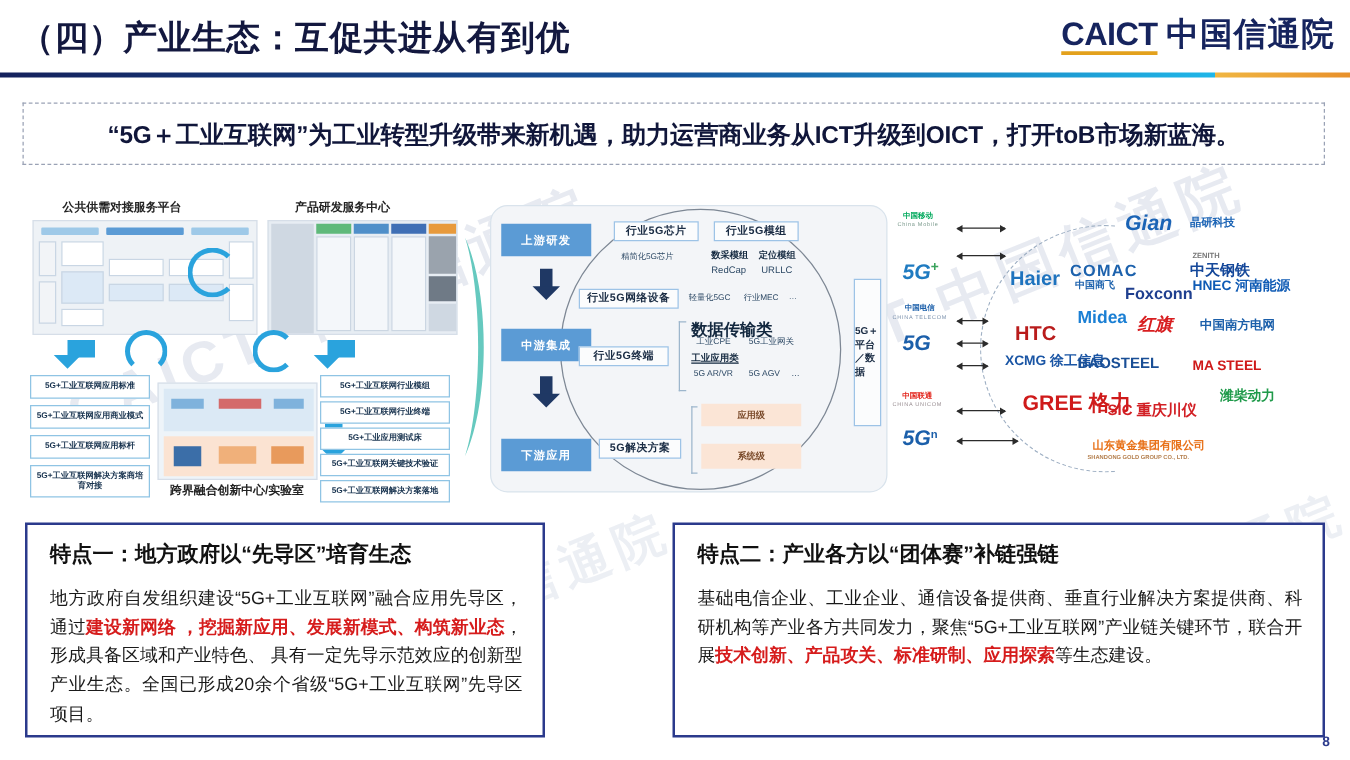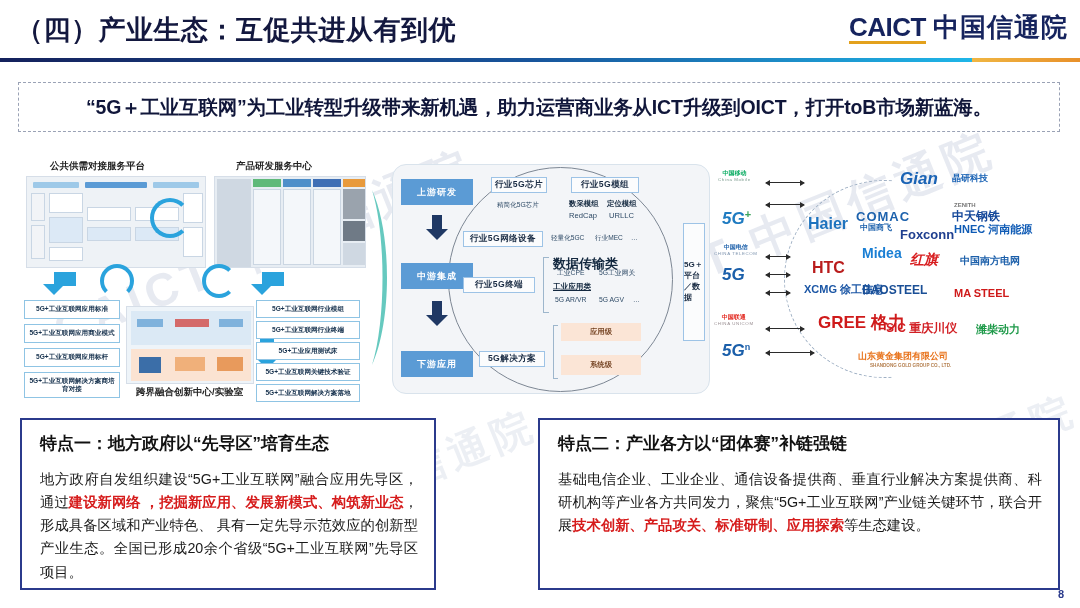--- a/index.html
+++ b/index.html
@@ -264,21 +264,21 @@
 
     <div class="stage-arrow" style="top:50px;height:27px;">
       <div class="sa-stem"></div>
         <div class="sa-head"></div>
     </div>
     <div class="stage-arrow" style="top:136px;height:27px;">
       <div class="sa-stem"></div>
         <div class="sa-head"></div>
     </div>
 
-    <div class="cbox" style="left:98px;top:12px;width:56px;height:16px;">行业5G芯片</div>
+    <div class="cbox" style="left:98px;top:12px;width:68px;height:16px;">行业5G芯片</div>
     <div class="cbox" style="left:178px;top:12px;width:68px;height:16px;">行业5G模组</div>
     <div class="ctxt" style="left:104px;top:36px;font-size:6.6px;">精简化5G芯片</div>
     <div class="ctxt b" style="left:176px;top:34px;font-size:7.4px;">数采模组</div>
     <div class="ctxt b" style="left:214px;top:34px;font-size:7.4px;">定位模组</div>
     <div class="ctxt" style="left:176px;top:46px;font-size:7.6px;">RedCap</div>
     <div class="ctxt" style="left:216px;top:46px;font-size:7.6px;">URLLC</div>
 
     <div class="cbox" style="left:70px;top:66px;width:80px;height:16px;">行业5G网络设备</div>
     <div class="ctxt" style="left:158px;top:69px;font-size:6.6px;">轻量化5GC</div>
     <div class="ctxt" style="left:202px;top:69px;font-size:6.6px;">行业MEC</div>
@@ -363,23 +363,23 @@
     <div class="lg" style="left:90px;top:128px;font-size:11px;color:#1b56a5;">XCMG 徐工信息</div>
 
     <div class="lg" style="left:148px;top:128px;font-size:12px;color:#1a4f96;">BAOSTEEL</div>
 
     <div class="lg" style="left:240px;top:132px;font-size:11px;color:#cf1a1a;">MA STEEL</div>
 
     <div class="lg" style="left:104px;top:158px;font-size:17px;color:#cf1a1a;">GREE 格力</div>
 
     <div class="lg" style="left:172px;top:166px;font-size:12px;color:#d21f24;">SIC 重庆川仪</div>
 
-    <div class="lg" style="left:262px;top:168px;font-size:11px;color:#1f9a4a;text-align:center;">潍柴动力</div>
-
-    <div class="lg" style="left:144px;top:196px;font-size:9px;color:#e8721a;">山东黄金集团有限公司</div>
+    <div class="lg" style="left:262px;top:156px;font-size:11px;color:#1f9a4a;text-align:center;">潍柴动力</div>
+
+    <div class="lg" style="left:160px;top:196px;font-size:9px;color:#e8721a;">山东黄金集团有限公司</div>
     <div class="lg" style="left:156px;top:208px;font-size:4.6px;color:#b58050;">SHANDONG GOLD GROUP CO., LTD.</div>
   </div>
 </div>
 
 <div class="feature" id="feature-left">
   <div class="feature-title">特点一：地方政府以“先导区”培育生态</div>
   <div class="feature-body">
     <span>地方政府自发组织建设“5G+工业互联网”融合应用先导区，通过</span><span class="hl">建设新网络 ，挖掘新应用、发展新模式、构筑新业态</span><span>，形成具备区域和产业特色、 具有一定先导示范效应的创新型产业生态。全国已形成20余个省级“5G+工业互联网”先导区项目。</span>
   </div>
 </div>

